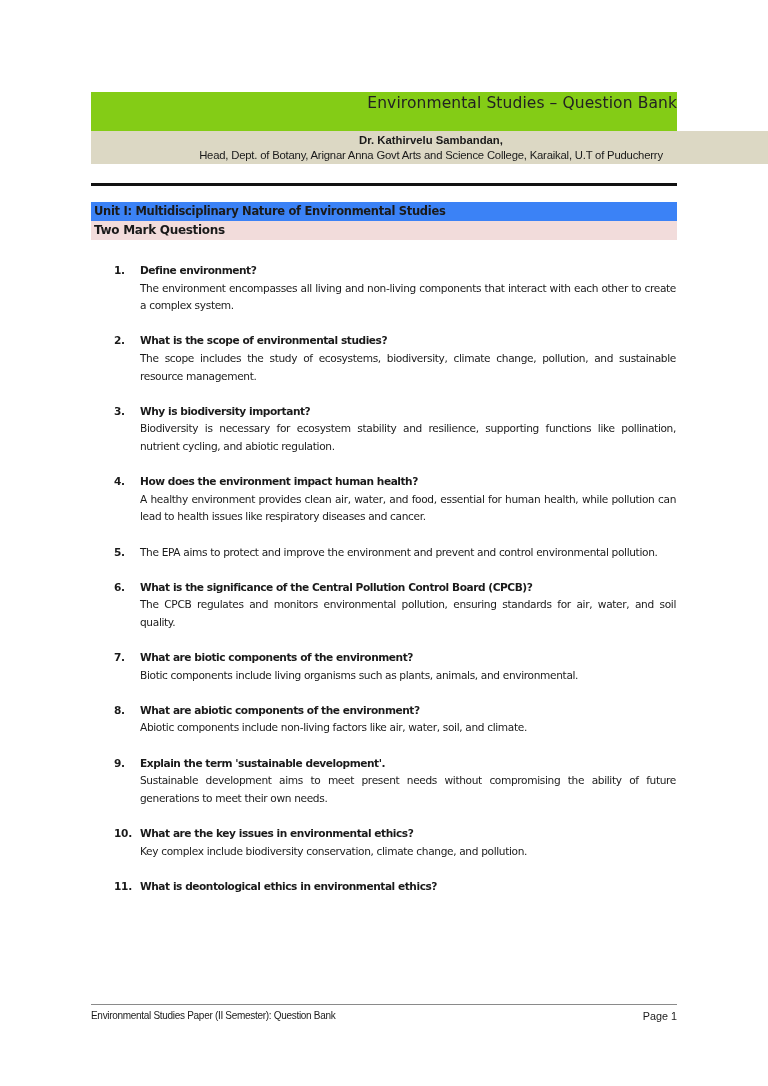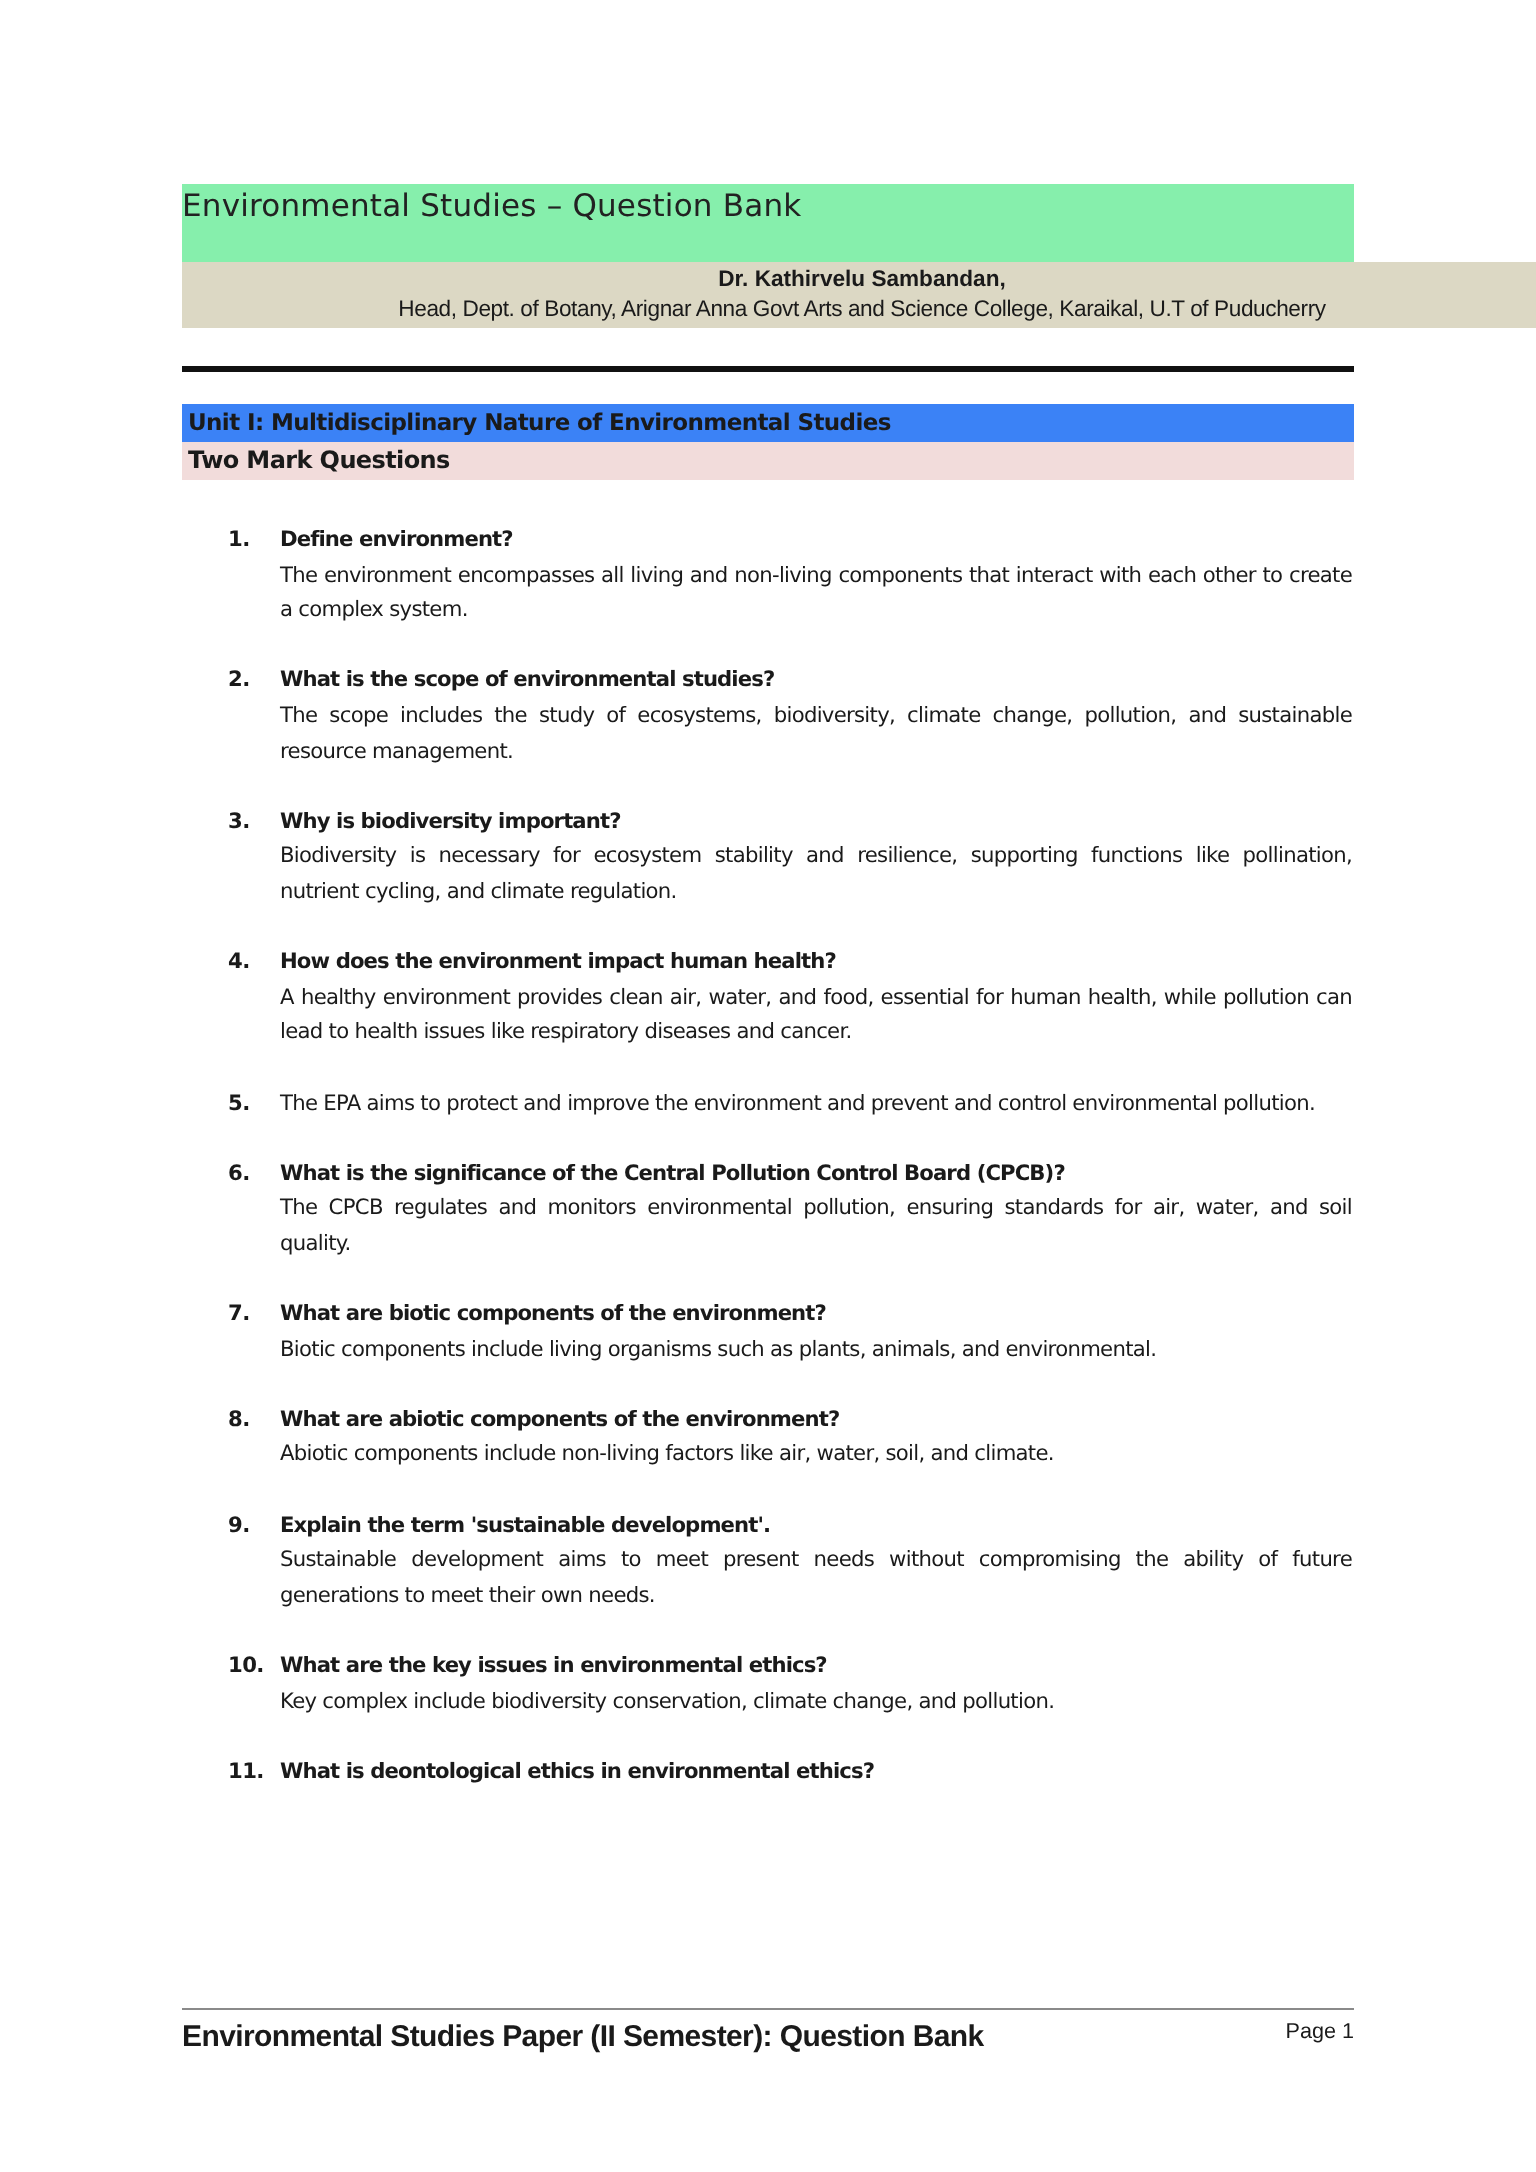--- a/index.html
+++ b/index.html
@@ -1,31 +1,31 @@
 <!DOCTYPE html>
 <html><head>
 <meta charset="utf-8">
 <style>
   html, body { margin: 0; padding: 0; background: #ffffff; }
   body { width: 768px; height: 1086px; position: relative; overflow: hidden; font-family: "Liberation Sans", sans-serif; color: #111; }
   .page { position: absolute; left: 0; top: 0; width: 768px; height: 1086px; }
-  .title-band { position: absolute; left: 91px; top: 92px; width: 586px; height: 41px; background: #86efac; text-align: left; font-family: "DejaVu Sans", sans-serif; font-size: 15.5px; line-height: 23px; color: #222; letter-spacing: 0.1px; }
+  .title-band { position: absolute; left: 91px; top: 92px; width: 586px; height: 41px; background: #84cc16; text-align: right; font-family: "DejaVu Sans", sans-serif; font-size: 15.5px; line-height: 23px; color: #222; letter-spacing: 0.1px; }
   .author-band { position: absolute; left: 91px; top: 131px; width: 680px; height: 33px; background: #dcd8c4; text-align: center; font-family: "Liberation Sans", sans-serif; font-size: 11.3px; line-height: 15px; color: #1a1a1a; padding-top: 2px; box-sizing: border-box; }
   .author-band .name { font-weight: bold; display: block; }
   .author-band .affil { display: block; letter-spacing: -0.2px; }
   .rule { position: absolute; left: 91px; top: 183px; width: 586px; height: 3px; background: #111; }
   .unit-band { position: absolute; left: 91px; top: 202px; width: 586px; height: 19px; background: #3b82f6; font-family: "DejaVu Sans", sans-serif; font-weight: bold; font-size: 11.5px; line-height: 19px; padding-left: 3px; box-sizing: border-box; color: #1a1a1a; letter-spacing: -0.3px; }
   .marks-band { position: absolute; left: 91px; top: 221px; width: 586px; height: 19px; background: #f2dcdb; font-family: "DejaVu Sans", sans-serif; font-weight: bold; font-size: 12px; line-height: 19px; padding-left: 3px; box-sizing: border-box; color: #1a1a1a; letter-spacing: -0.3px; }
   .qlist { position: absolute; left: 114px; top: 262px; width: 562px; margin: 0; padding: 0; list-style: none; font-family: "DejaVu Sans", sans-serif; font-size: 10.6px; line-height: 17.6px; color: #1a1a1a; }
   .qitem { position: relative; padding-left: 26px; margin-bottom: 17.6px; }
   .qnum { position: absolute; left: 0; top: 0; font-weight: bold; letter-spacing: -0.3px; }
   .qtext { font-weight: bold; letter-spacing: -0.45px; display: block; }
   .atext { display: block; text-align: justify; letter-spacing: -0.35px; }
   .footer-rule { position: absolute; left: 91px; top: 1004px; width: 586px; height: 1px; background: #8a8a8a; }
-  .footer-left { position: absolute; left: 91px; top: 1010px; font-family: "Liberation Sans", sans-serif; font-size: 15px; color: #1a1a1a; letter-spacing: -0.3px; font-weight: bold; }
+  .footer-left { position: absolute; left: 91px; top: 1010px; font-family: "Liberation Sans", sans-serif; font-size: 10px; color: #1a1a1a; letter-spacing: -0.3px; }
   .footer-right { position: absolute; right: 91px; top: 1010px; font-family: "Liberation Sans", sans-serif; font-size: 10.8px; color: #1a1a1a; }
 </style>
 </head>
 <body>
 
 <div class="page">
   <div class="title-band">Environmental Studies – Question Bank</div>
   <div class="author-band">
     <span class="name">Dr. Kathirvelu Sambandan,</span>
     <span class="affil">Head, Dept. of Botany, Arignar Anna Govt Arts and Science College, Karaikal, U.T of Puducherry</span>
@@ -42,21 +42,21 @@
         <span class="atext">The environment encompasses all living and non-living components that interact with each other to create a complex system.</span>
       </li>
       <li class="qitem">
         <span class="qnum">2.</span>
         <span class="qtext">What is the scope of environmental studies?</span>
         <span class="atext">The scope includes the study of ecosystems, biodiversity, climate change, pollution, and sustainable resource management.</span>
       </li>
       <li class="qitem">
         <span class="qnum">3.</span>
         <span class="qtext">Why is biodiversity important?</span>
-        <span class="atext">Biodiversity is necessary for ecosystem stability and resilience, supporting functions like pollination, nutrient cycling, and climate regulation.</span>
+        <span class="atext">Biodiversity is necessary for ecosystem stability and resilience, supporting functions like pollination, nutrient cycling, and abiotic regulation.</span>
       </li>
       <li class="qitem">
         <span class="qnum">4.</span>
         <span class="qtext">How does the environment impact human health?</span>
         <span class="atext">A healthy environment provides clean air, water, and food, essential for human health, while pollution can lead to health issues like respiratory diseases and cancer.</span>
       </li>
       <li class="qitem">
         <span class="qnum">5.</span>
         <span class="atext">The EPA aims to protect and improve the environment and prevent and control environmental pollution.</span>
       </li>

